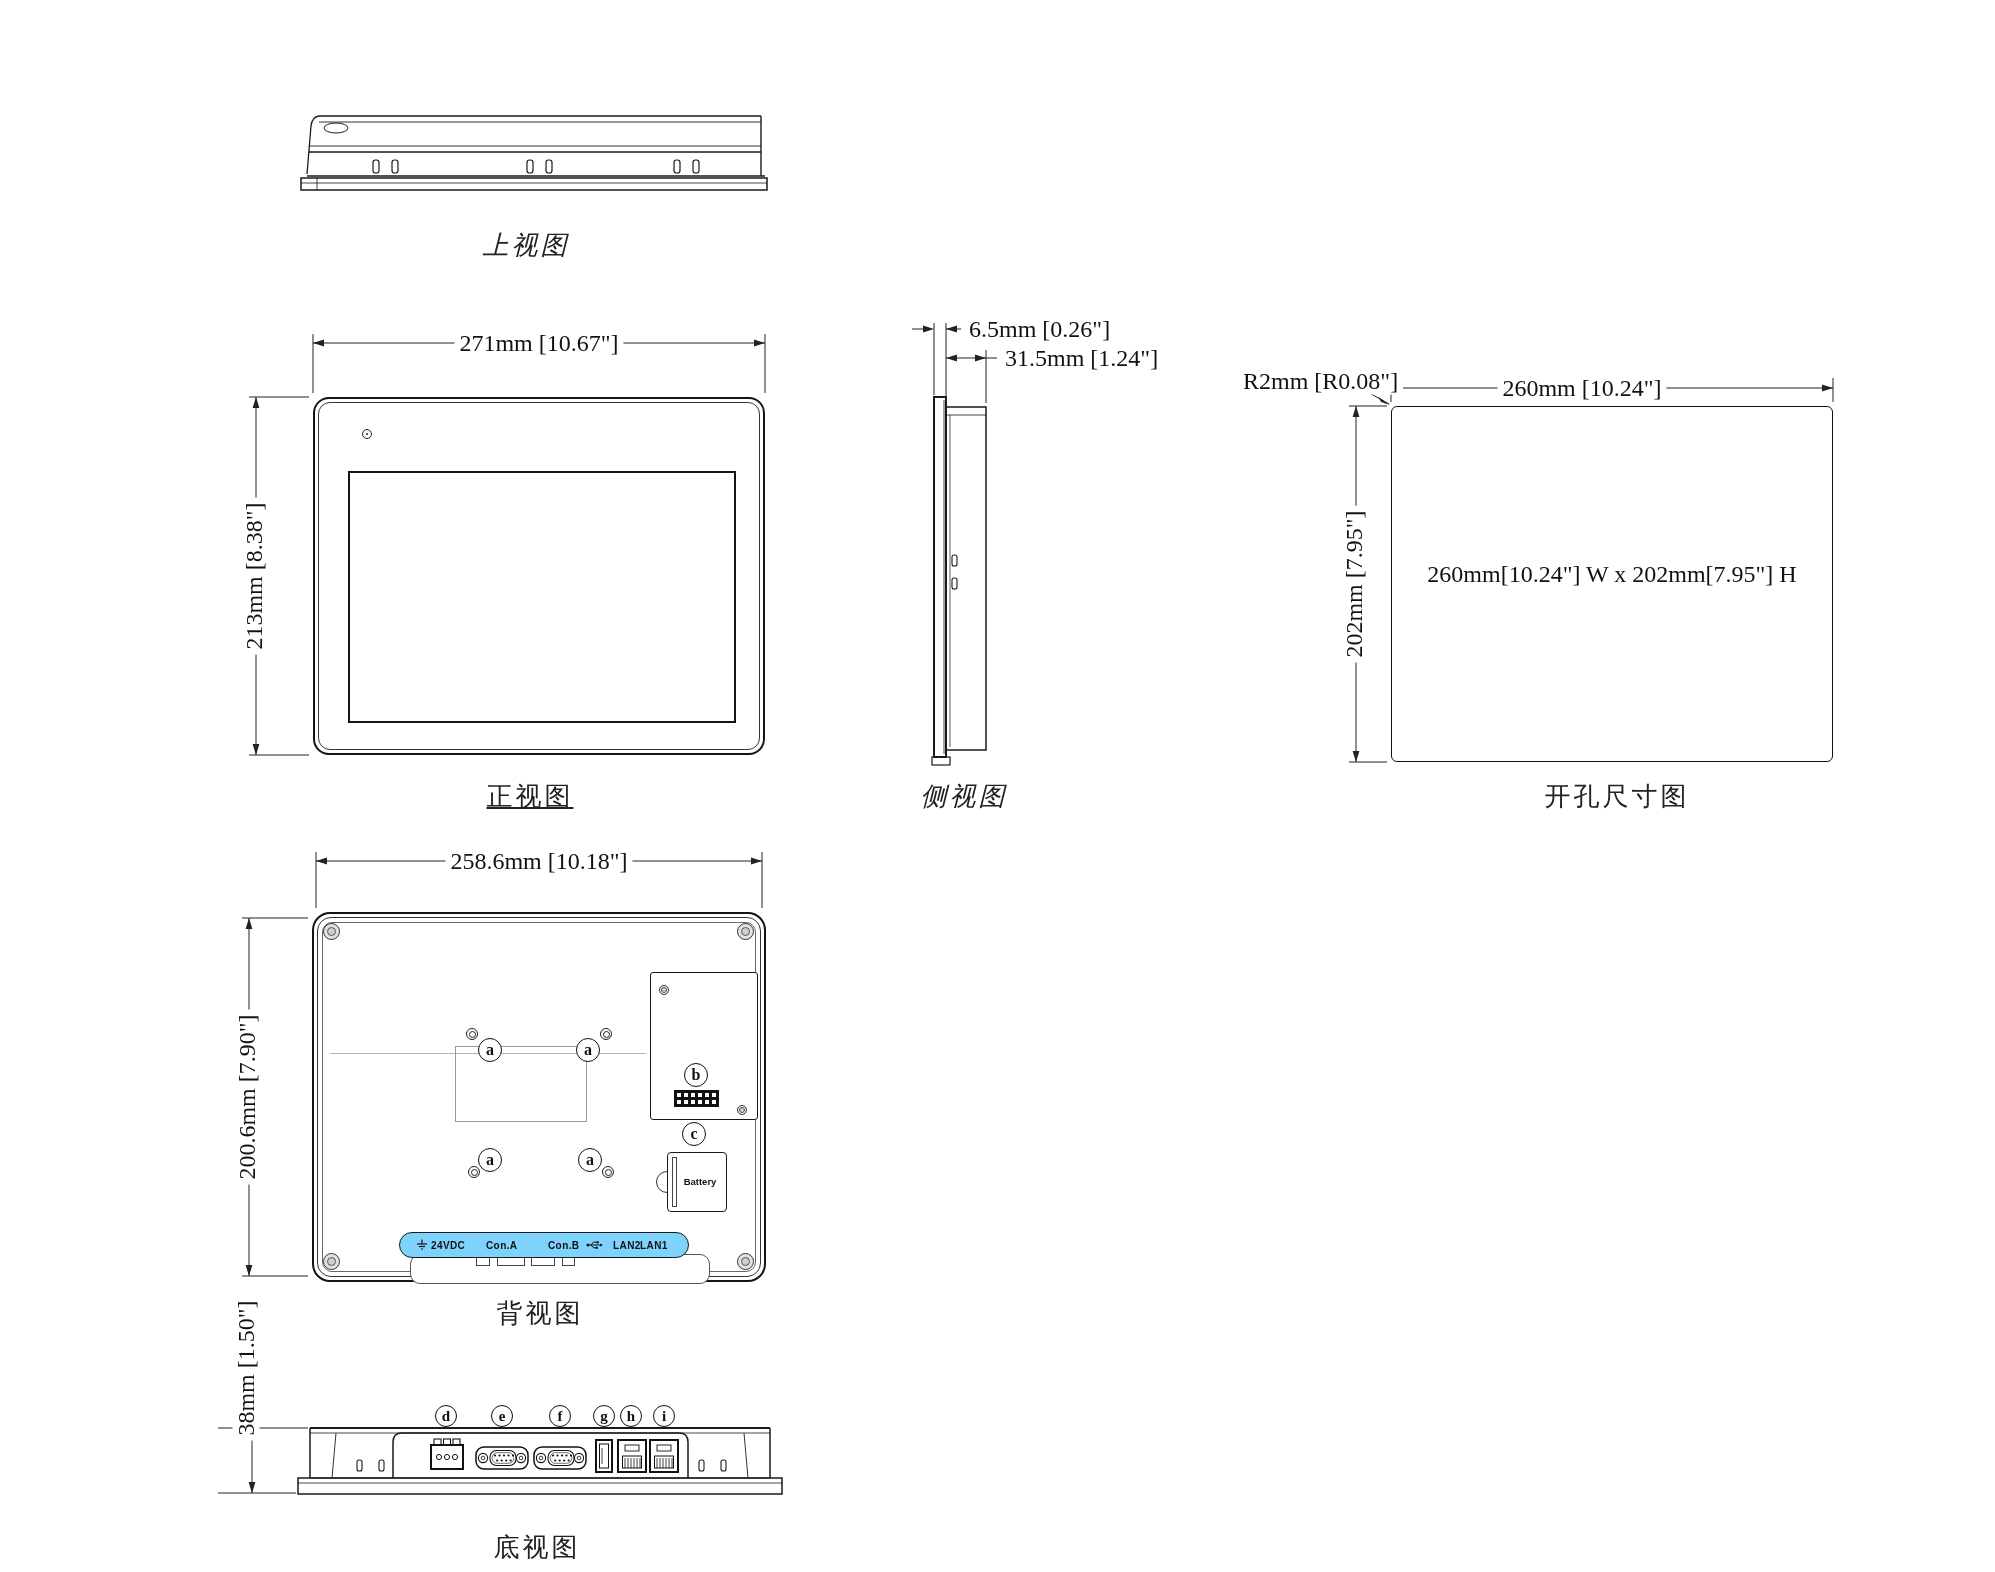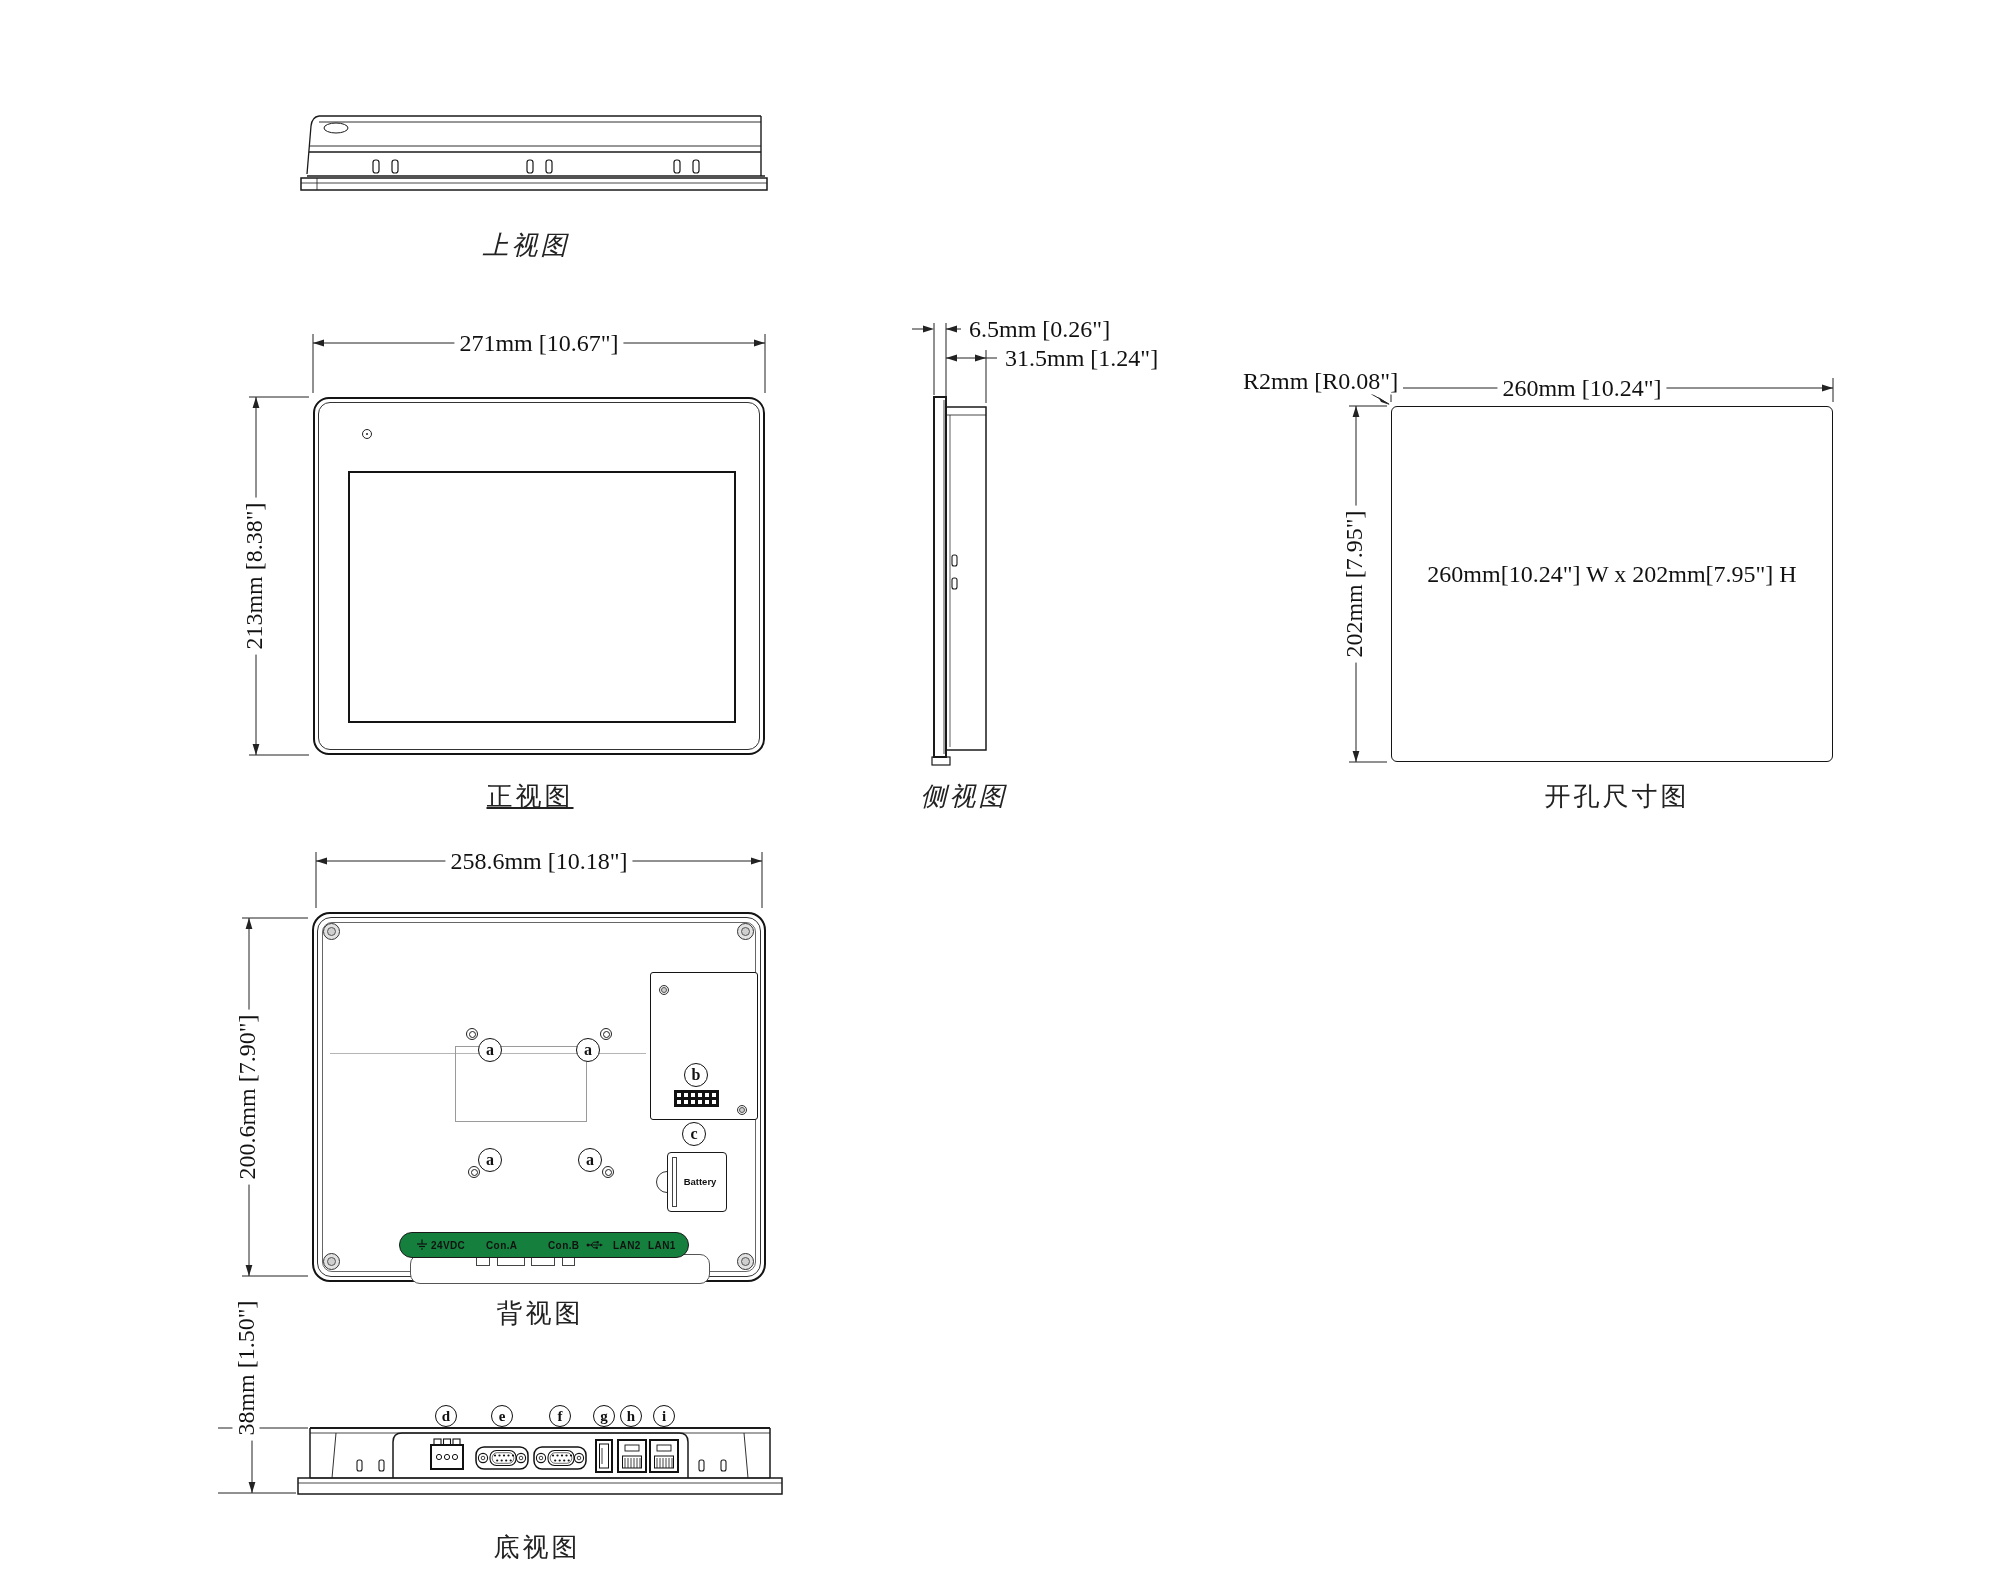--- a/index.html
+++ b/index.html
@@ -31,21 +31,21 @@
   .screw{position:absolute;width:17px;height:17px;border:1.5px solid #333;border-radius:50%;
          background:#e2e2e2;box-sizing:border-box;display:flex;align-items:center;justify-content:center;z-index:3;}
   .screw i{width:7px;height:7px;border:1px solid #555;border-radius:50%;background:#cfcfcf;}
   .screw.tiny{width:10px;height:10px;background:#eee;}
   .screw.tiny i{width:4px;height:4px;}
   .hole{position:absolute;width:12px;height:12px;border:1.4px solid #222;border-radius:50%;
         background:#fff;box-sizing:border-box;display:flex;align-items:center;justify-content:center;z-index:3;}
   .hole i{width:5px;height:5px;border:1px solid #222;border-radius:50%;}
   
   #port-strip{position:absolute;left:399px;top:1232px;width:290px;height:26px;border:1.5px solid #1a1a1a;
-              border-radius:13px;background:#15803d;z-index:4;box-sizing:border-box;}
+              border-radius:13px;background:#7dd3fc;z-index:4;box-sizing:border-box;}
   #port-strip .plabel{position:absolute;top:0;height:100%;display:flex;align-items:center;gap:3px;
               font:bold 10px "Liberation Sans",sans-serif;letter-spacing:.4px;color:#111;}
   
   #battery-door{position:absolute;left:667px;top:1152px;width:60px;height:60px;border:1.6px solid #1a1a1a;
                 border-radius:4px;background:#fff;z-index:3;box-sizing:border-box;}
   #battery-latch{position:absolute;left:656px;top:1171px;width:22px;height:22px;border:1.4px solid #333;
                  border-radius:50%;background:#fff;z-index:2;box-sizing:border-box;}
   #battery-text{position:absolute;left:676px;top:1176px;width:48px;text-align:center;
                 font:bold 9.5px "Liberation Sans",sans-serif;z-index:4;}
   #battery-bar{position:absolute;left:672px;top:1157px;width:5px;height:50px;border:1px solid #444;
@@ -277,21 +277,21 @@
             <polyline points="5,5 7.5,2.2 10.5,2.2"></polyline>
           <polyline points="5,5 7.5,7.8 10,7.8"></polyline>
         </g>
         <circle cx="2" cy="5" r="1.5" fill="#111"></circle>
           <rect x="10.5" y="1.2" width="2.2" height="2.2" fill="#111"></rect>
         <circle cx="10.8" cy="7.8" r="1.2" fill="#111"></circle>
           <polygon points="14,3.4 17,5 14,6.6" fill="#111"></polygon>
       </svg>
     </span>
     <span class="plabel" style="left:213px;">LAN2</span>
-    <span class="plabel" style="left:248px;">LAN1</span>
+    <span class="plabel" style="left:240px;">LAN1</span>
   </div>
 
   <div class="dim" style="left:539px;top:861px;">258.6mm [10.18"]</div>
   <div class="dim rot" style="left:247px;top:1097px;">200.6mm [7.90"]</div>
   <div class="vlabel" style="left:540px;top:1296px;">背视图</div>
 
   <svg class="abs" style="left:290px;top:1420px;z-index:2;" width="500" height="90" viewBox="0 0 500 90">
     <g stroke="#1a1a1a" fill="none">
       <line x1="20" y1="8" x2="480" y2="8" stroke-width="2"></line>
       <line x1="20" y1="13" x2="480" y2="13" stroke-width="0.8"></line>

